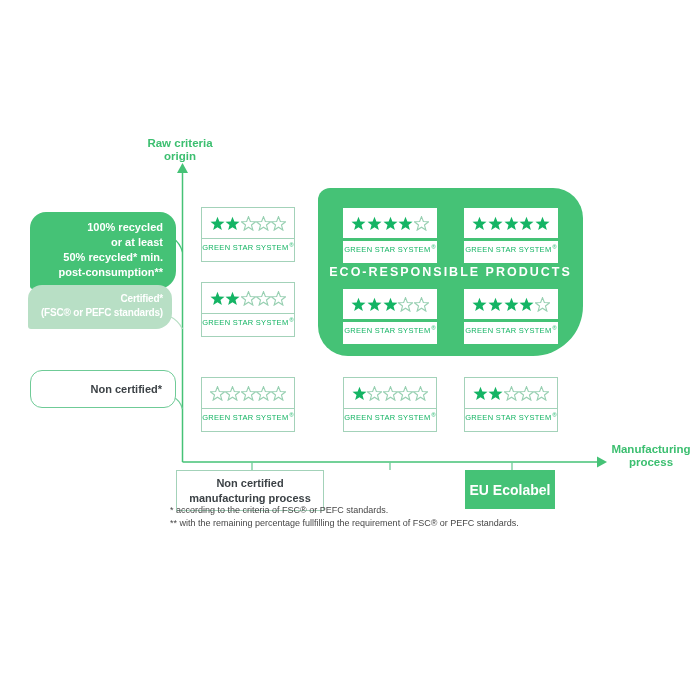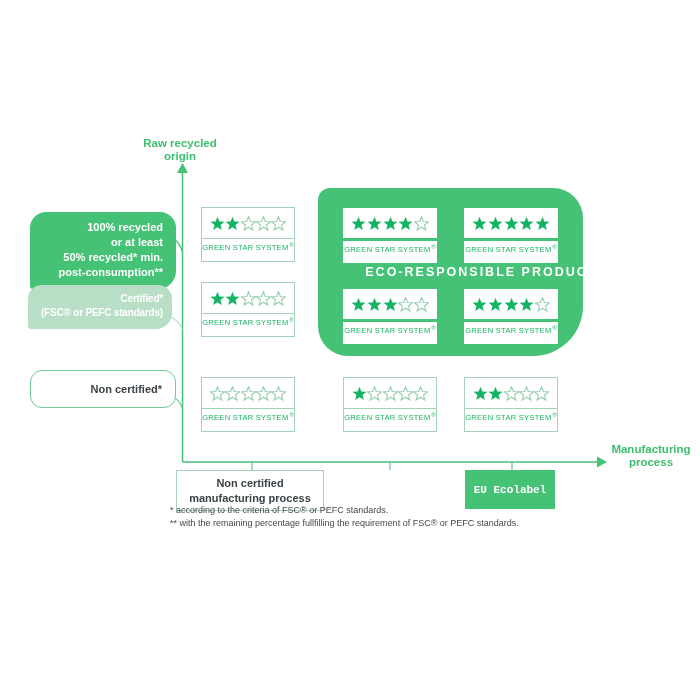--- a/index.html
+++ b/index.html
@@ -34,21 +34,21 @@
   .badge-inpanel .stars{margin-bottom:3px;}
   .star{width:15px;height:15px;display:block;}
   .star-fill{fill:var(--star-filled);}
   .star-empty{fill:#fff;stroke:var(--star-empty-outline);stroke-width:1.2;}
 
   .colbox{display:flex;flex-direction:column;align-items:center;justify-content:center;
        font-weight:bold;text-align:center;z-index:2;}
   .colbox .line{display:block;}
   .colbox-outline{background:#fff;border:1.5px solid var(--border-light);color:var(--text-dark);font-size:11px;line-height:15px;}
   .colbox-light{background:var(--green-light);color:#fff;font-size:11px;}
-  .colbox-solid{background:var(--green);color:#fff;font-size:11px;font-family:Liberation Mono, monospace;}
+  .colbox-solid{background:var(--green);color:#fff;font-size:14px;}
 
   .footnotes{color:var(--text-gray);font-size:9px;line-height:12.5px;z-index:2;}
   .footnotes div{white-space:nowrap;}
 </style>
 </head>
 <body>
 
 <div class="canvas">
 
   <svg class="axes" viewBox="0 0 700 700">
@@ -58,21 +58,21 @@
     <polygon points="607,462 597,456.5 597,467.5" fill="var(--green)"></polygon>
     <line x1="252" y1="462" x2="252" y2="470" stroke="var(--green-mid)" stroke-width="1.3"></line>
     <line x1="390" y1="462" x2="390" y2="470" stroke="var(--green-mid)" stroke-width="1.3"></line>
     <line x1="512" y1="462" x2="512" y2="470" stroke="var(--green-mid)" stroke-width="1.3"></line>
     <path d="M 173 238 Q 180 243 182.5 252" fill="none" stroke="var(--green)" stroke-width="1.3"></path>
     <path d="M 169 316 Q 178 320 182.5 329" fill="none" stroke="var(--green-light)" stroke-width="1.3"></path>
     <path d="M 173 397 Q 180 400 182.5 409" fill="none" stroke="var(--green-mid)" stroke-width="1.3"></path>
   </svg>
 
   <div class="abs axis-label" style="left:128px;top:137px;width:104px;">
-    <span>Raw recycled</span>
+    <span>Raw criteria</span>
     <span>origin</span>
   </div>
   <div class="abs axis-label" style="left:607px;top:443px;width:88px;">
     <span>Manufacturing</span>
     <span>process</span>
   </div>
 
   <div class="abs bubble bubble-solid" style="left:30px;top:186px;width:146px;height:77px;">
     <span class="line">100% recycled</span>
     <span class="line">or at least</span>
@@ -81,21 +81,21 @@
   </div>
   <div class="abs bubble bubble-outline" style="left:30px;top:370px;width:146px;height:38px;">
     <span class="line">Non certified*</span>
   </div>
   <div class="abs bubble bubble-light" style="left:28px;top:285px;width:144px;height:44px;">
     <span class="line">Certified*</span>
     <span class="line">(FSC® or PEFC standards)</span>
   </div>
 
   <div class="abs panel" style="left:318px;top:188px;width:265px;height:168px;"></div>
-  <div class="abs panel-title" style="left:318px;top:265px;width:265px;margin-left:36px;">ECO-RESPONSIBLE PRODUCTS</div>
+  <div class="abs panel-title" style="left:318px;top:265px;width:265px;">ECO-RESPONSIBLE PRODUCTS</div>
 
   <div class="abs badge badge-outside" style="left:201px;top:207px;width:94px;">
     <div class="stars">
         <svg viewBox="0 0 16 16" class="star">
           <polygon points="8.00,0.70 9.97,5.89 15.51,6.16 11.19,9.64 12.64,14.99 8.00,11.95 3.36,14.99 4.81,9.64 0.49,6.16 6.03,5.89" class="star-fill"></polygon>
         </svg>
         <svg viewBox="0 0 16 16" class="star">
           <polygon points="8.00,0.70 9.97,5.89 15.51,6.16 11.19,9.64 12.64,14.99 8.00,11.95 3.36,14.99 4.81,9.64 0.49,6.16 6.03,5.89" class="star-fill"></polygon>
         </svg>
         <svg viewBox="0 0 16 16" class="star">

